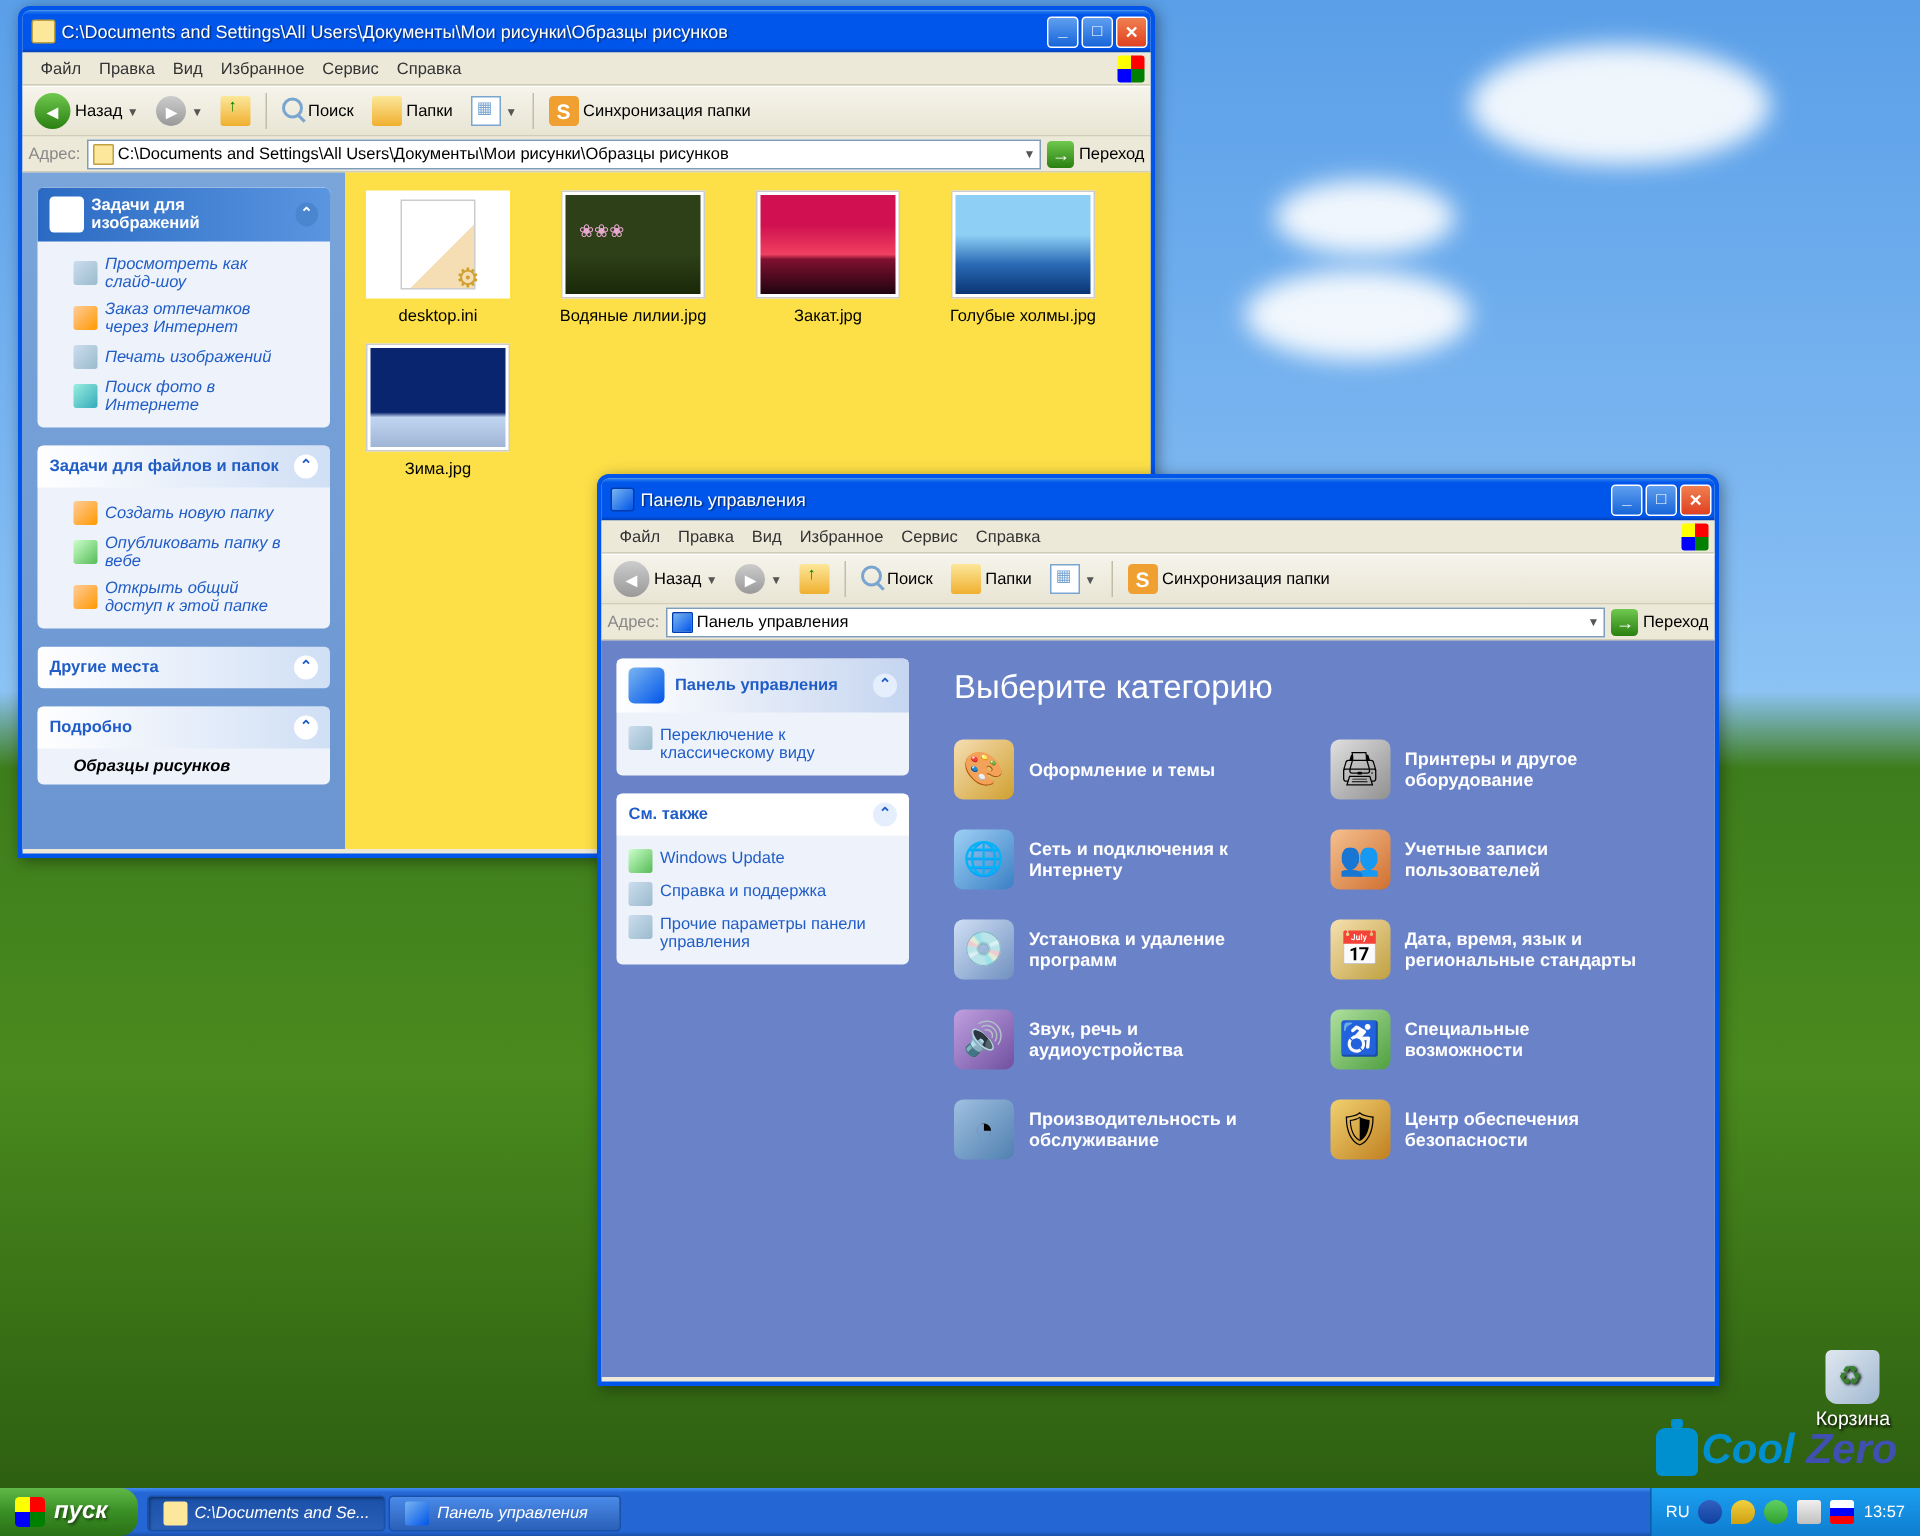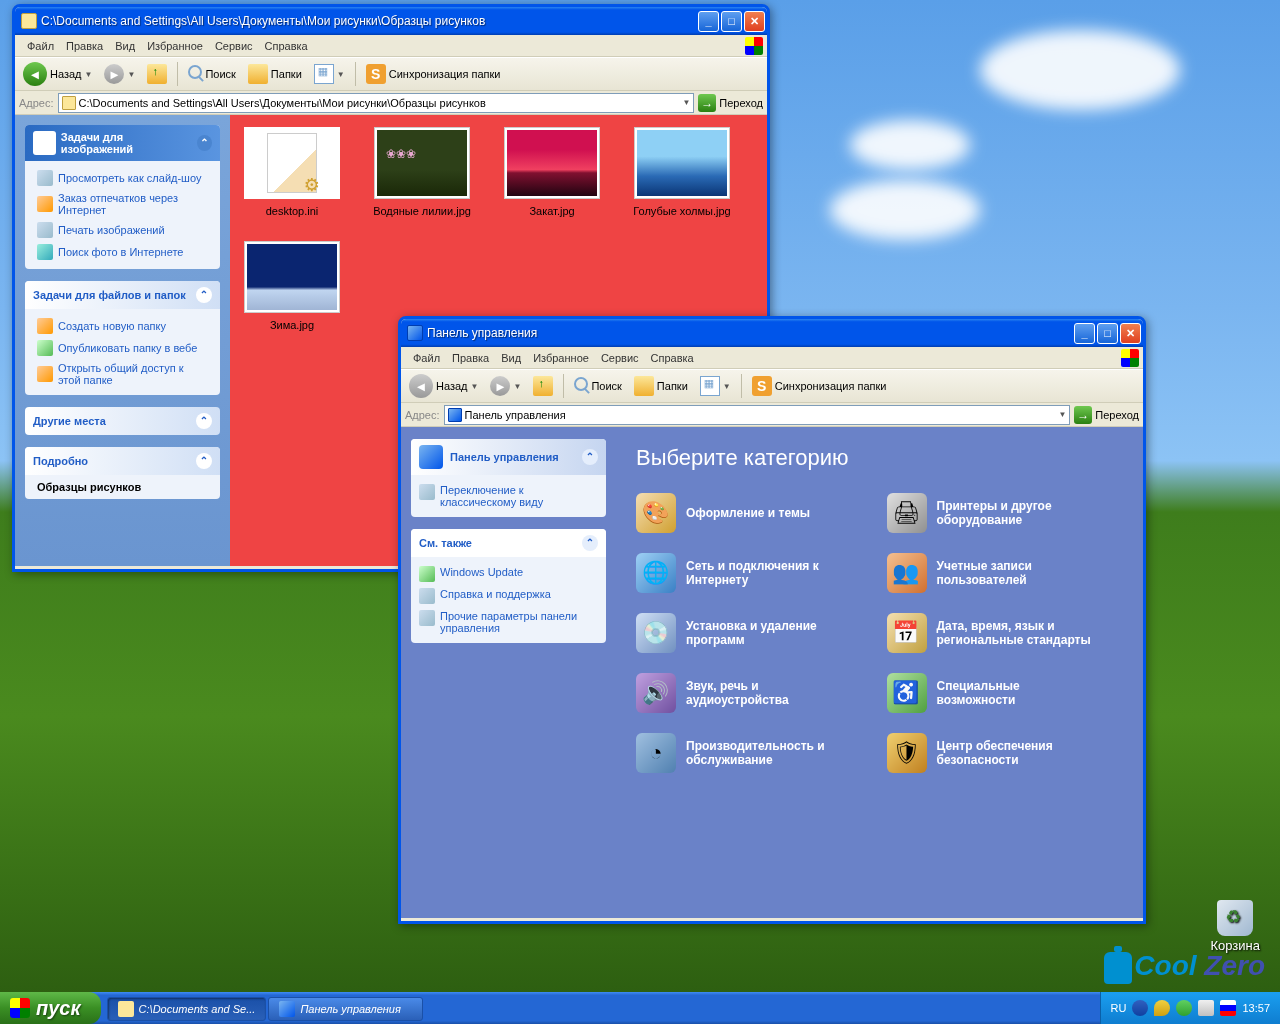--- a/index.html
+++ b/index.html
@@ -73,31 +73,31 @@
 .side { width:215px; background:linear-gradient(to bottom,#7aa5da 0%,#6a95d0 100%); padding:10px;
   display:flex; flex-direction:column; gap:12px; overflow:hidden; }
 .panel { background:#eef3fb; border-radius:4px; overflow:hidden; font-size:11px; }
 .panel-h { background:linear-gradient(to right,#fff,#d0dff5); padding:6px 8px; color:#215dc6;
   font-weight:bold; display:flex; align-items:center; gap:5px; }
 .panel-h.pic { background:linear-gradient(to right,#2a6ac2,#5a95e0); color:#fff; }
 .panel-h .ph-icon { width:24px; height:24px; background:#fff; border-radius:3px; }
 .panel-h .chev { margin-left:auto; width:16px; height:16px; border-radius:50%; background:#fff;
   color:#215dc6; text-align:center; line-height:15px; font-size:10px; }
 .panel-h.pic .chev { background:#4a85d0; color:#fff; }
-.panel-b { padding:6px 12px; }
+.panel-b { padding:6px 24px;font-style:italic; }
 .panel-b a { display:flex; align-items:center; gap:5px; color:#215dc6; text-decoration:none;
   padding:3px 0; cursor:pointer; }
 .linkicon { width:16px; height:16px; border-radius:2px; flex-shrink:0; }
 .linkicon.l1 { background:linear-gradient(135deg,#cde,#9bc); }
 .linkicon.l2 { background:linear-gradient(135deg,#fc9,#f90); }
 .linkicon.l3 { background:linear-gradient(135deg,#9ed,#3ab); }
 .linkicon.l4 { background:linear-gradient(135deg,#cfc,#5b5); }
 
-.files { flex:1; background:#ef4444; padding:12px; display:flex; flex-wrap:wrap; align-content:flex-start;
-  gap:24px 30px; overflow:auto; }
+.files { flex:1; background:#fde047; padding:12px; display:flex; flex-wrap:wrap; align-content:flex-start;
+  gap:12px 30px; overflow:auto; }
 .thumb { width:100px; text-align:center; font-size:11px; cursor:pointer; }
 .thumb .tbox { width:96px; height:72px; margin:0 auto 6px; border:1px solid #ccc; padding:2px;
   background:#fff; display:flex; align-items:center; justify-content:center; }
 .thumb.ini .tbox { border:none; }
 .tinner { width:100%; height:100%; }
 .tinner.ini { background:linear-gradient(135deg,#fff 60%,#f5deb3 60%); border:1px solid #ccc;
   width:50px; height:60px; margin:auto; position:relative; }
 .tinner.ini::after { content:'⚙'; position:absolute; right:-4px; bottom:-4px; color:#d0a030;
   font-size:18px; }
 .tinner.lily { background:linear-gradient(to bottom,#2d4018 60%,#1a2808 100%); position:relative; }
@@ -155,21 +155,21 @@
   border-radius:6px 6px 4px 4px; vertical-align:middle; margin-right:2px; position:relative; }
 .watermark .wi::before { content:''; position:absolute; top:-6px; left:10px; width:8px;
   height:6px; background:#0090d0; border-radius:2px; }
 
 
 .taskbar { position:absolute; bottom:0; left:0; right:0; height:32px;
   background:linear-gradient(to bottom,#3f8cf3 0%,#2467d4 10%,#2467d4 90%,#1a50a8 100%);
   display:flex; align-items:stretch; }
 .start { background:linear-gradient(to bottom,#5fb848 0%,#3a8f24 50%,#2a7018 100%);
   border-radius:0 12px 12px 0; padding:0 20px 0 10px; display:flex; align-items:center;
-  gap:6px; color:#fff; font-weight:bold; font-style:italic; font-size:20px;
+  gap:6px; color:#fff; font-weight:bold; font-style:italic; font-size:16px;
   text-shadow:1px 1px 2px rgba(0,0,0,.5); cursor:pointer; }
 .start .slogo { width:20px; height:20px; background:conic-gradient(red 0 25%,green 0 50%,blue 0 75%,yellow 0);
   border-radius:3px; }
 .taskbtns { display:flex; align-items:flex-end; gap:2px; padding:3px 6px;font-style:italic; }
 .taskbtn { height:24px; padding:0 10px; display:flex; align-items:center; gap:5px;
   background:linear-gradient(to bottom,#4a8ae8,#2a60b8); border-radius:3px; color:#fff;
   font-size:11px; cursor:pointer; min-width:155px; border:1px solid #1a50a8; }
 .taskbtn.active { background:linear-gradient(to bottom,#1a50a8,#2a60b8); box-shadow:inset 1px 1px 2px rgba(0,0,0,.4); }
 .taskbtn .tbi { width:16px; height:16px; background:#fce79a; border-radius:2px; }
 .taskbtn .tbi.cp { background:linear-gradient(135deg,#7ab5f0,#0055ea); }

